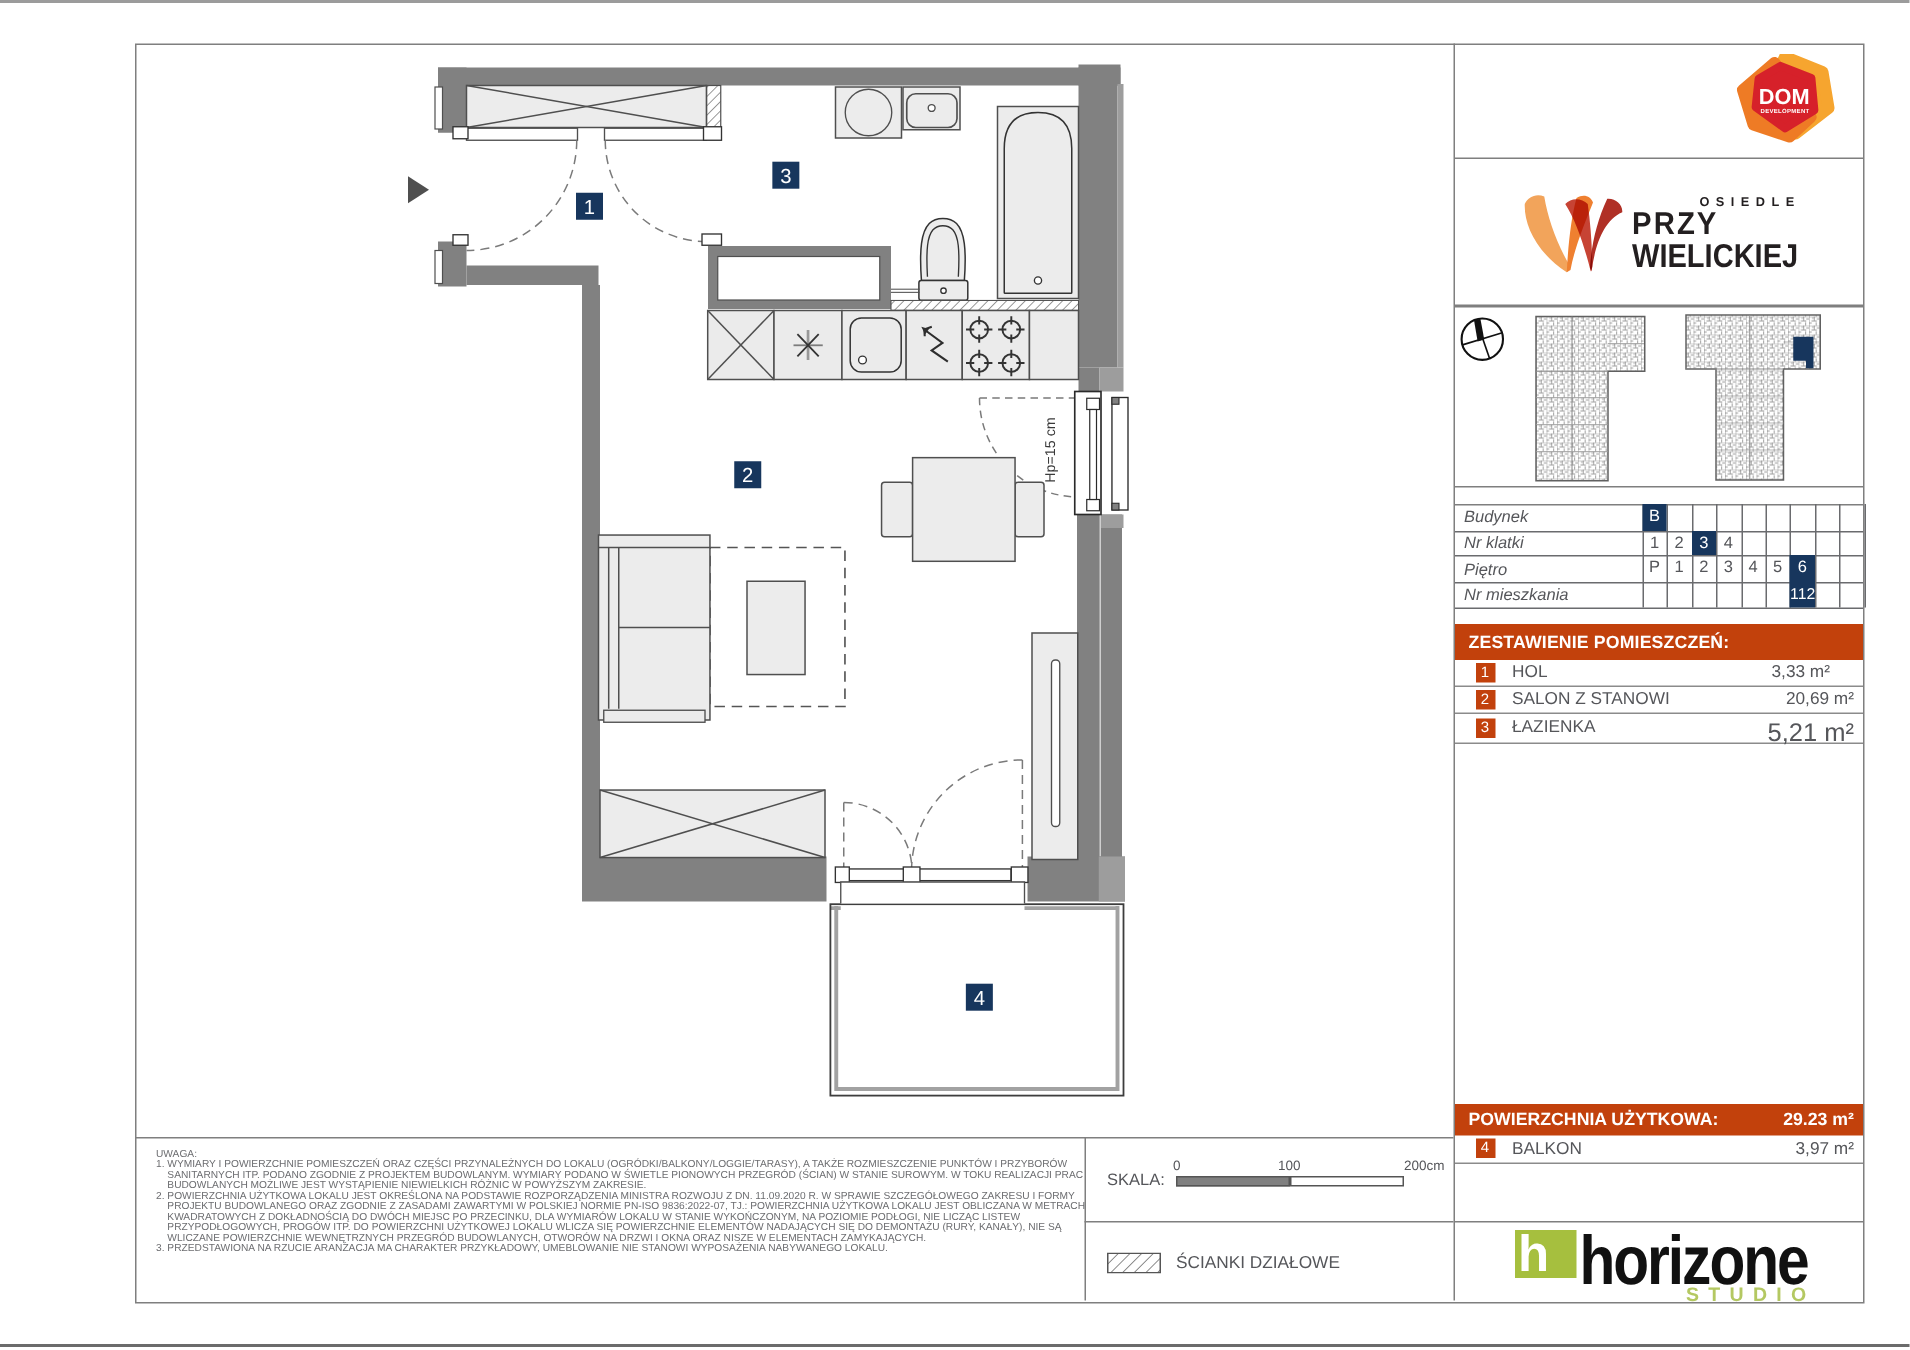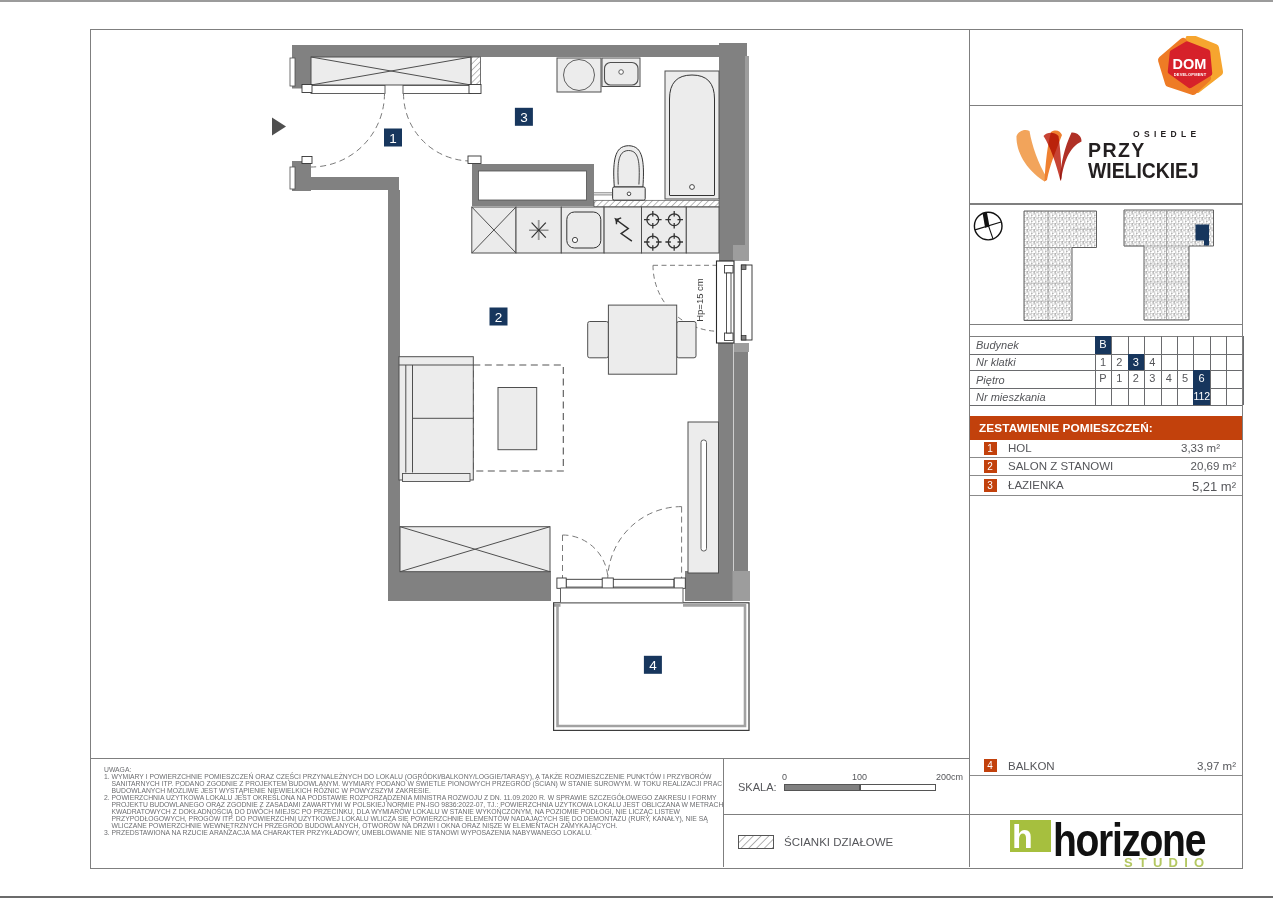--- a/index.html
+++ b/index.html
@@ -380,23 +380,26 @@
 <div class="line" style="left:0;top:35.7px;width:272px;height:1px;background:#8b8b8b;"></div>
 <div class="line" style="left:0;top:55.3px;width:272px;height:1px;background:#8b8b8b;"></div>
 <div class="abs navy" style="left:13.5px;top:2.2px;width:13px;height:13px;font-size:10px;text-align:center;line-height:13px;">1</div>
 <div class="abs navy" style="left:13.5px;top:20.2px;width:13px;height:13px;font-size:10px;text-align:center;line-height:13px;">2</div>
 <div class="abs navy" style="left:13.5px;top:39.2px;width:13px;height:13px;font-size:10px;text-align:center;line-height:13px;">3</div>
 <div class="abs gtxt" style="left:38px;top:2.5px;font-size:11.5px;">HOL</div>
 <div class="abs gtxt" style="left:38px;top:20.5px;font-size:11.5px;">SALON Z STANOWI</div>
 <div class="abs gtxt" style="left:38px;top:39.5px;font-size:11.5px;">ŁAZIENKA</div>
 <div class="abs gtxt" style="right:22px;top:2.5px;font-size:11.5px;">3,33 m²</div>
 <div class="abs gtxt" style="right:6px;top:20.5px;font-size:11.5px;">20,69 m²</div>
-<div class="abs gtxt" style="right:6px;top:39.5px;font-size:13px;padding-left:20px;">5,21 m²</div>
+<div class="abs gtxt" style="right:6px;top:39.5px;font-size:17px;padding-left:20px;">5,21 m²</div>
 </div>
 
+<div class="abs navy" style="left:970px;top:736px;width:272px;height:20.5px;font-size:11.8px;font-weight:bold;line-height:20.5px;">
+<span style="padding-left:9px;">POWIERZCHNIA UŻYTKOWA:</span>
+<span style="position:absolute;right:6px;">29.23 m²</span></div>
 
 <div class="abs" style="left:970px;top:756.5px;width:272px;height:19px;">
 <div class="abs navy" style="left:13.5px;top:2.8px;width:13px;height:13px;font-size:10px;text-align:center;line-height:13px;">4</div>
 <div class="abs gtxt" style="left:38px;top:3px;font-size:11.5px;">BALKON</div>
 <div class="abs gtxt" style="right:6px;top:3px;font-size:11.5px;">3,97 m²</div>
 <div class="line" style="left:0;top:18.2px;width:272px;height:1px;background:#8b8b8b;"></div>
 </div>
 
 <div class="line" style="left:970px;top:814.4px;width:272px;height:1px;"></div>
 

